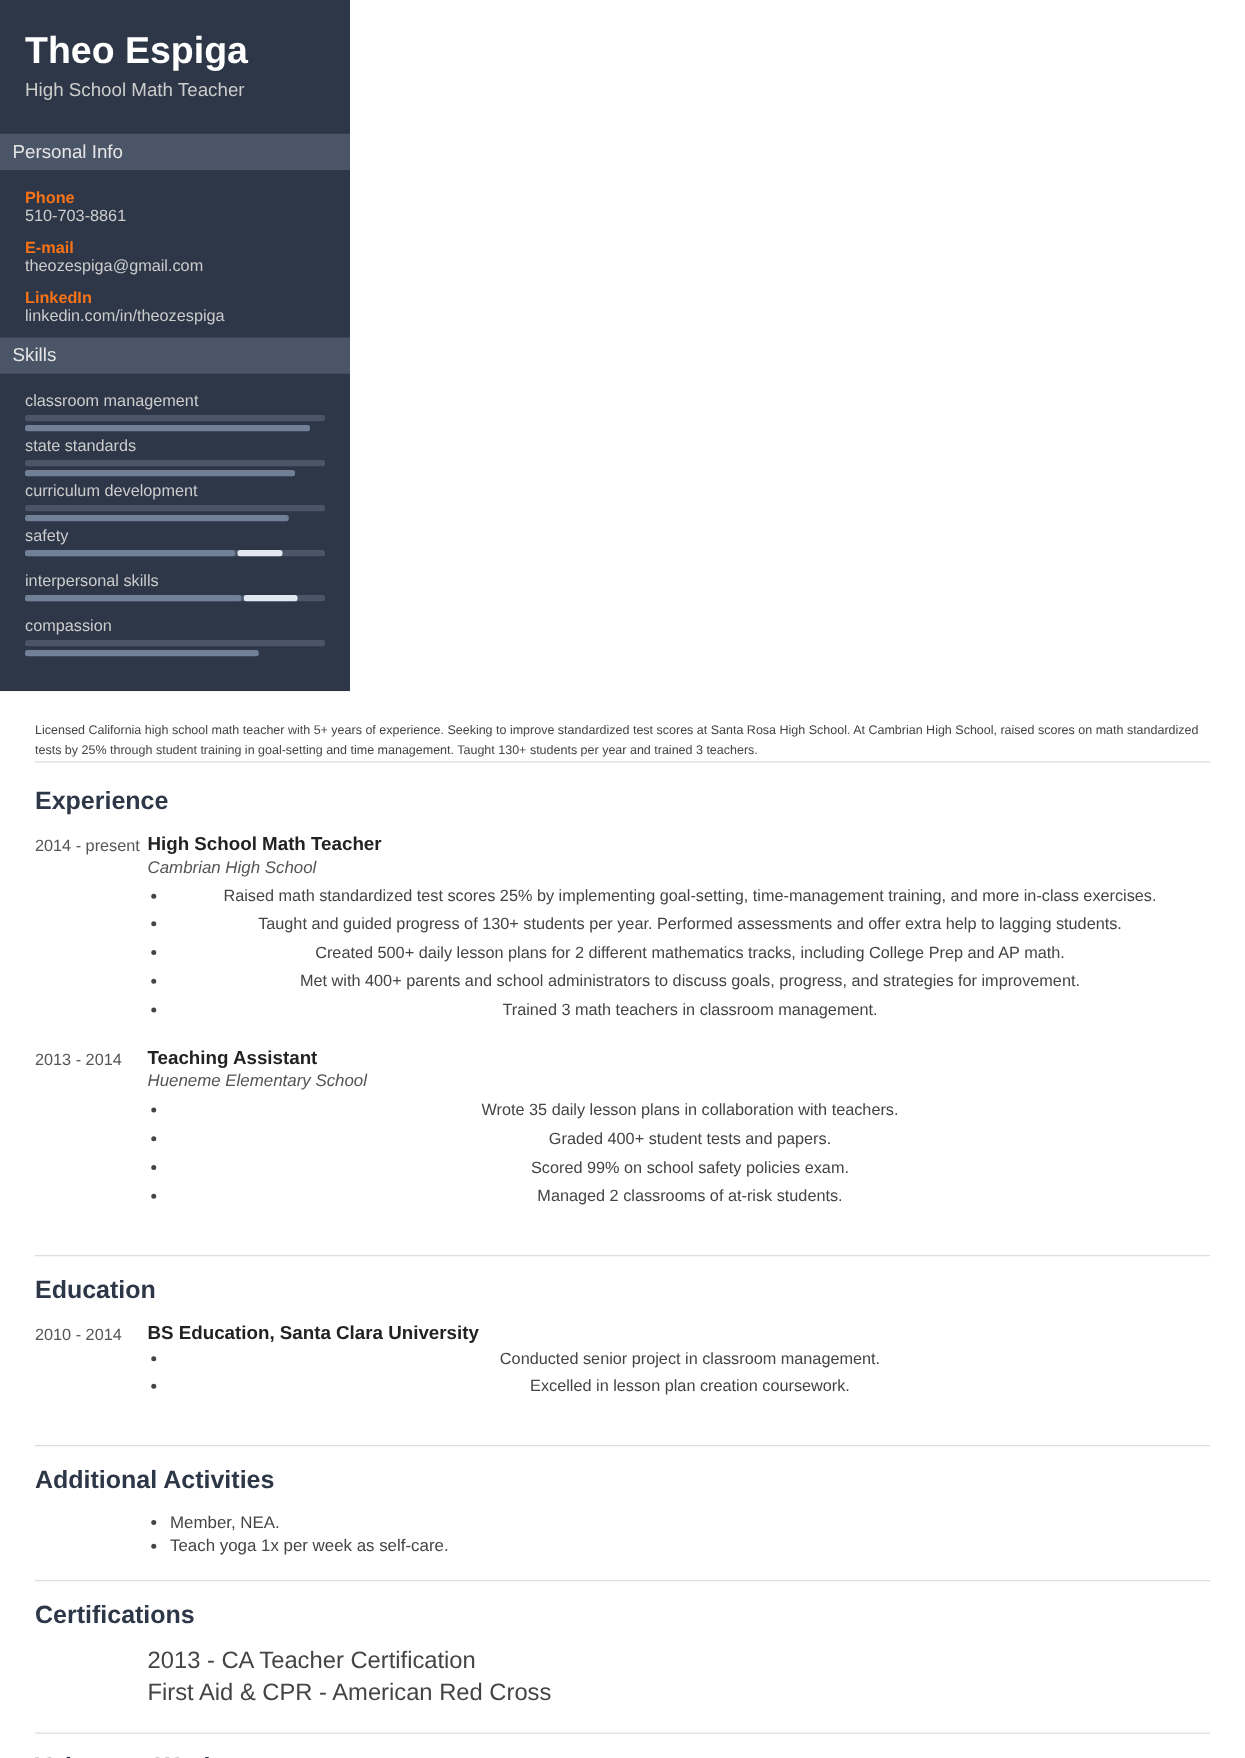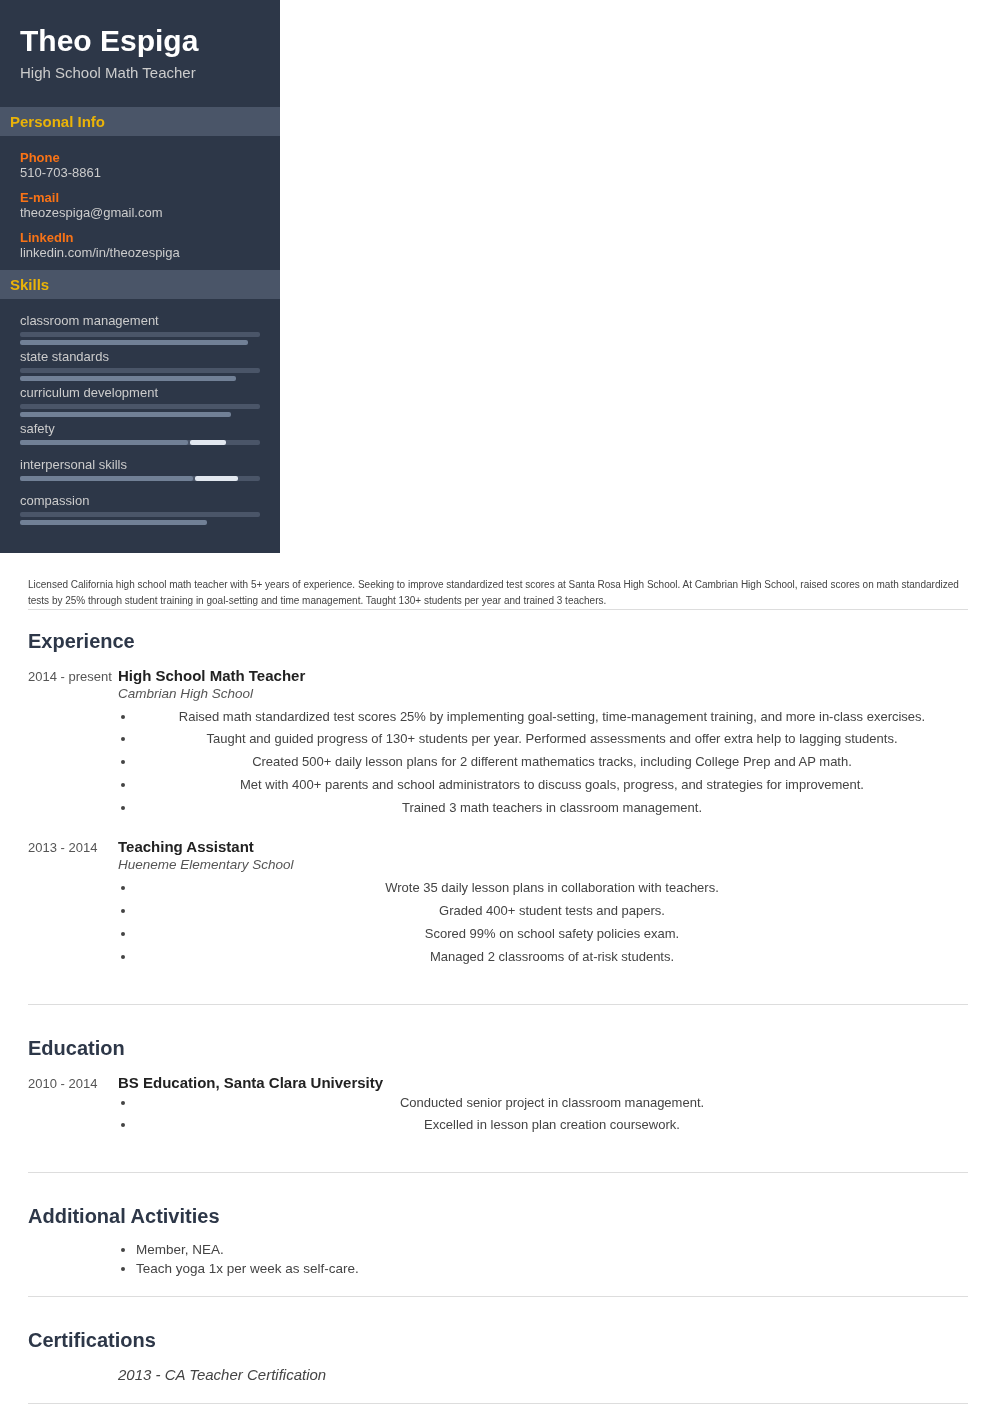--- a/index.html
+++ b/index.html
@@ -33,23 +33,23 @@
       margin-bottom: 6px;
     }
     .sidebar-title {
       font-size: 15px;
       color: #ccc;
       margin-bottom: 24px;
       line-height: 1.3;
     }
     .sidebar-section-title {
       background: #4a5568;
-      color: #eab308;
+      color: #e5e5e5;
       font-size: 15px;
-      font-weight: bold;
+      font-weight: normal;
       padding: 6px 10px;
       margin-bottom: 14px;
       margin-left: -20px;
       margin-right: -20px;
     }
     .personal-info-item {
       margin-bottom: 10px;
     }
     .personal-info-label {
       font-weight: bold;
@@ -86,21 +86,21 @@
     }
     .summary-text {
       font-size: 10px;
       color: #444;
       line-height: 1.6;
       margin-bottom: 20px;
       border-bottom: 1px solid #ddd;
       padding-bottom: 0;
     }
     .section {
-      margin-bottom: 32px;
+      margin-bottom: 16px;
       border-bottom: 1px solid #ddd;
       padding-bottom: 16px;
     }
     .section:last-child {
       border-bottom: none;
     }
     .section-title {
       font-size: 20px;
       font-weight: bold;
       color: #2d3748;
@@ -140,25 +140,24 @@
       color: #444;
       line-height: 1.6;
       margin-bottom: 2px;
       text-align: center;
     }
     .certifications-list {
       padding-left: 0;
       list-style: none;
     }
     .certifications-list li {
-      font-size: 15px;
+      font-size: 19px;
       color: #444;
       margin-bottom: 4px;
       padding-left: 90px;
-      font-style: italic;
     }
     .activities-list {
       list-style: disc;
       padding-left: 108px;
     }
     .activities-list li {
       font-size: 13.5px;
       color: #444;
       margin-bottom: 4px;
     }
@@ -289,20 +288,21 @@
       <ul class="activities-list" id="activities-container">
           <li>Member, NEA.</li>
           <li>Teach yoga 1x per week as self-care.</li>
         </ul>
     </div>
 
     <div class="section">
       <div class="section-title">Certifications</div>
       <ul class="certifications-list" id="certifications-container">
           <li>2013 - CA Teacher Certification</li>
+          <li>First Aid &amp; CPR - American Red Cross</li>
         </ul>
     </div>
 
     <div class="section">
       <div class="section-title">Volunteer Work</div>
       <div class="volunteer-text">Drive kitten rescue van 1x per month.</div>
     </div>
   </div>
 </div>
 

